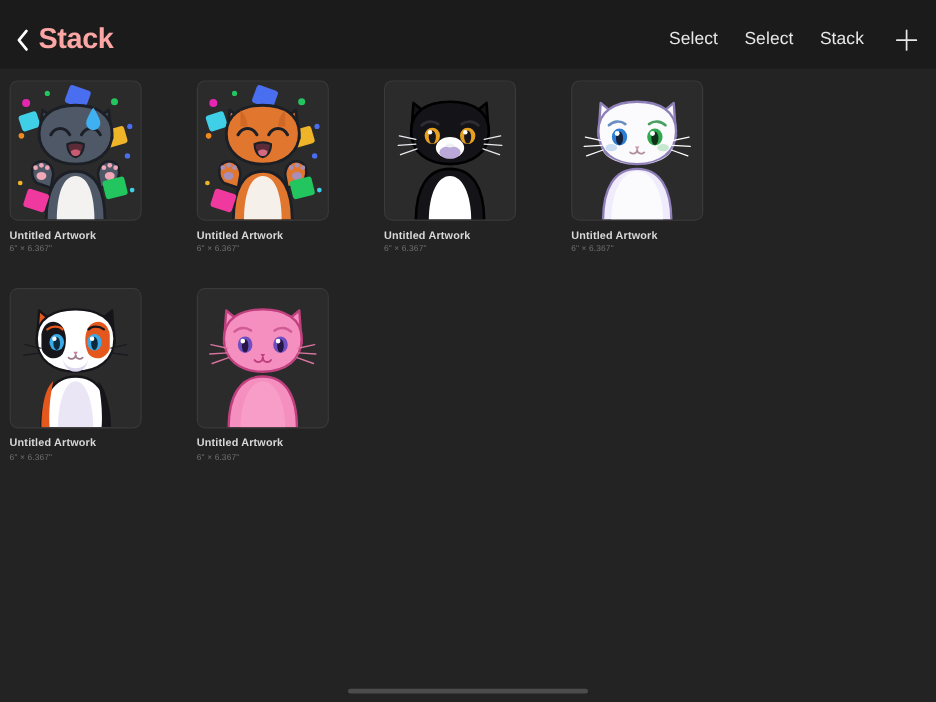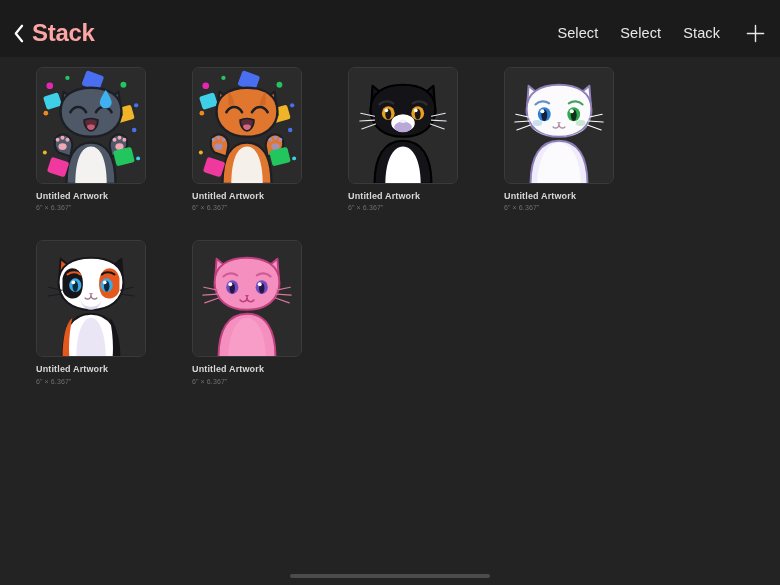--- a/index.html
+++ b/index.html
@@ -93,21 +93,21 @@
     padding: 10px 0 0 0;
     width: 100%;
     height: calc(585px - 57px);
     overflow: hidden;
     background: #232323;
   }
 
   .grid {
     display: flex;
     flex-wrap: wrap;
-    padding-left: 36px;
+    padding-left: 8px;
     gap: 0;
   }
 
   .art-cell {
     width: 156px;
     margin-bottom: 28px;
     cursor: pointer;
   }
 
   .thumb {

